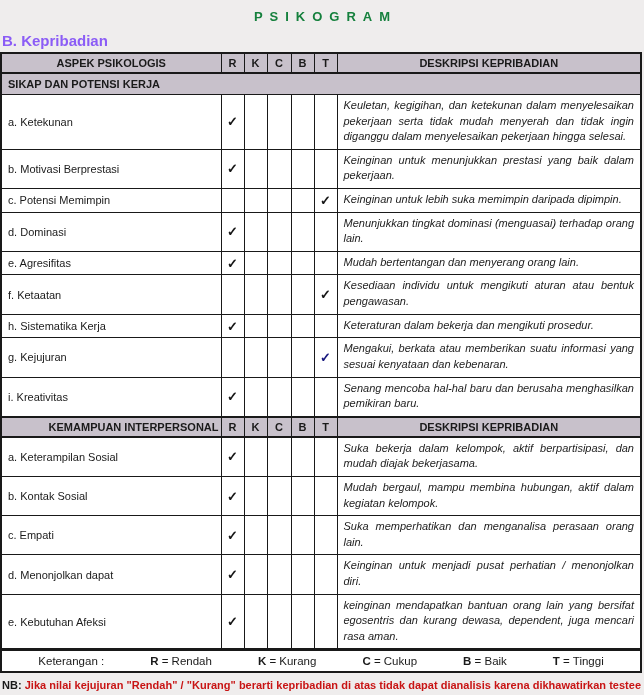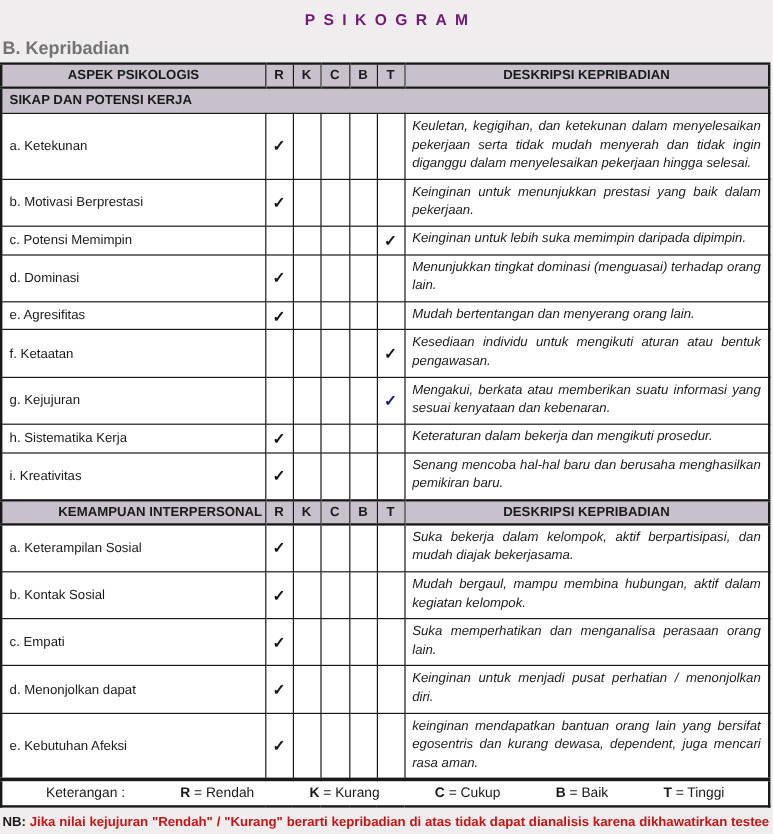--- a/index.html
+++ b/index.html
@@ -10,27 +10,27 @@
     color:#1a1a1a;
     -webkit-font-smoothing:antialiased;
   }
   .page{width:644px;}
   .doc-title{
     text-align:center;
     font-weight:bold;
     font-size:13px;
     letter-spacing:7px;
     padding:9px 0 7px 7px; 
-    color:#701a75;
+    color:#15803d;
   }
   .section-heading{
     font-weight:bold;
     font-size:15px;
     margin:1px 0 3px 2px;
-    color:#737373;
+    color:#8b5cf6;
   }
   table.psy{
     border-collapse:collapse;
     width:572px;
     table-layout:fixed;
     background:#ffffff;
     border:2px solid #191919;
   }
   table.psy td{
     border:1px solid #191919;
@@ -196,36 +196,36 @@
         <tr>
           <td class="aspect-cell">f. Ketaatan</td>
           <td class="check-cell"></td>
           <td class="check-cell"></td>
           <td class="check-cell"></td>
           <td class="check-cell"></td>
           <td class="check-cell"><span style="color: rgb(22, 22, 22);">✓</span></td>
           <td class="desc-cell">Kesediaan individu untuk mengikuti aturan atau bentuk pengawasan.</td>
         </tr>
         <tr>
+          <td class="aspect-cell">h. Sistematika Kerja</td>
+          <td class="check-cell"><span style="color: rgb(22, 22, 22);">✓</span></td>
+          <td class="check-cell"></td>
+          <td class="check-cell"></td>
+          <td class="check-cell"></td>
+          <td class="check-cell"></td>
+          <td class="desc-cell">Keteraturan dalam bekerja dan mengikuti prosedur.</td>
+        </tr>
+        <tr>
           <td class="aspect-cell">g. Kejujuran</td>
           <td class="check-cell"></td>
           <td class="check-cell"></td>
           <td class="check-cell"></td>
           <td class="check-cell"></td>
           <td class="check-cell"><span style="color: rgb(23, 23, 126);">✓</span></td>
           <td class="desc-cell">Mengakui, berkata atau memberikan suatu informasi yang sesuai kenyataan dan kebenaran.</td>
-        </tr>
-        <tr>
-          <td class="aspect-cell">h. Sistematika Kerja</td>
-          <td class="check-cell"><span style="color: rgb(22, 22, 22);">✓</span></td>
-          <td class="check-cell"></td>
-          <td class="check-cell"></td>
-          <td class="check-cell"></td>
-          <td class="check-cell"></td>
-          <td class="desc-cell">Keteraturan dalam bekerja dan mengikuti prosedur.</td>
         </tr>
         <tr>
           <td class="aspect-cell">i. Kreativitas</td>
           <td class="check-cell"><span style="color: rgb(22, 22, 22);">✓</span></td>
           <td class="check-cell"></td>
           <td class="check-cell"></td>
           <td class="check-cell"></td>
           <td class="check-cell"></td>
           <td class="desc-cell">Senang mencoba hal-hal baru dan berusaha menghasilkan pemikiran baru.</td>
         </tr>

